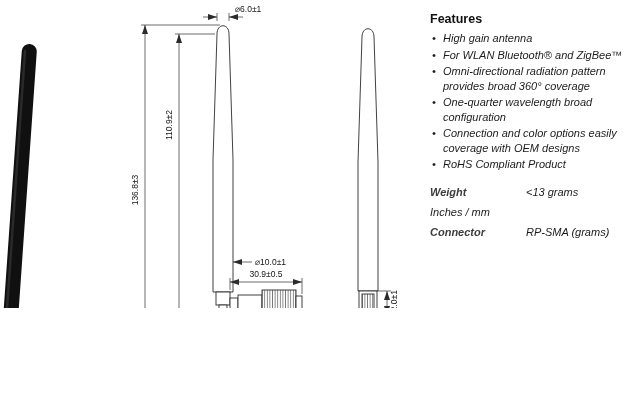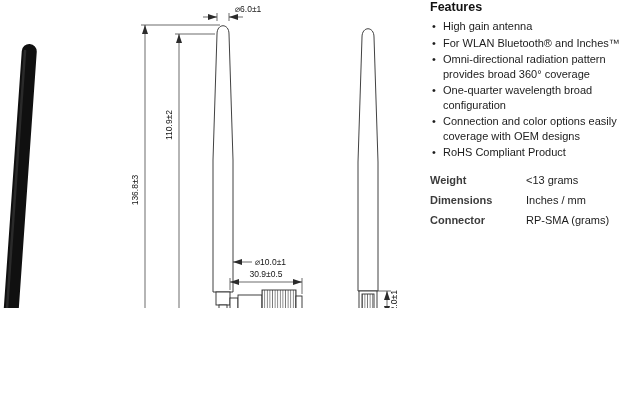--- a/index.html
+++ b/index.html
@@ -8,26 +8,26 @@
   .abs{position:absolute;top:0;}
 
   
   svg text{font-family:"Liberation Sans","DejaVu Sans",sans-serif;font-size:8.5px;fill:#141414;}
   .part{fill:#ffffff;stroke:#2b2b2b;stroke-width:0.9;}
   .partk{fill:url(#kn);stroke:#2b2b2b;stroke-width:0.9;}
   .dim{stroke:#2b2b2b;stroke-width:0.7;fill:none;}
   .thin{stroke:#2b2b2b;stroke-width:0.6;}
 
   
-  .features-panel{position:absolute;left:430px;top:0;width:206px;color:#1c1c1c;}
+  .features-panel{position:absolute;left:430px;top:12px;width:206px;color:#1c1c1c;}
   .features-title{font-size:12.5px;font-weight:bold;margin:0 0 5px 0;color:#111;}
-  .features-list{list-style:none;margin:0;padding:0;font-size:11px;line-height:1.32;}
+  .features-list{list-style:none;margin:0;padding:0;font-size:11px;line-height:1.32;font-style:italic;}
   .features-list li{position:relative;padding-left:13px;margin-bottom:2px;}
   .features-list li::before{content:"•";position:absolute;left:2px;}
-  .specs{margin-top:14px;font-size:11px;}
+  .specs{margin-top:14px;font-size:11px;font-style:italic;}
   .spec-row{display:flex;margin-bottom:8px;}
   .spec-label{width:96px;font-weight:bold;color:#3c3c3c;}
   .spec-value{color:#1c1c1c;}
 </style>
 </head>
 <body>
 
 <div class="page">
 
   <svg class="abs" style="left:0px;" width="110" height="413" viewBox="0 0 110 413">
@@ -131,33 +131,32 @@
       <line class="dim" x1="52" y1="315" x2="52" y2="339" marker-start="url(#aS)" marker-end="url(#aE)"></line>
     </g>
     <text x="62" y="303" text-anchor="middle" transform="rotate(-90 62 303)">12.0±1</text>
     <text x="62" y="327" text-anchor="middle" transform="rotate(-90 62 327)">11.8±1</text>
   </svg>
 
   <div class="features-panel">
     <h3 class="features-title">Features</h3>
     <ul class="features-list">
       <li>High gain antenna</li>
-      <li>For WLAN Bluetooth® and Inches™</li>
+      <li>For WLAN Bluetooth® and ZigBee™</li>
       <li>Omni-directional radiation pattern provides broad 360° coverage</li>
       <li>One-quarter wavelength broad configuration</li>
       <li>Connection and color options easily coverage with OEM designs</li>
       <li>RoHS Compliant Product</li>
     </ul>
     <div class="specs">
       <div class="spec-row">
         <span class="spec-label">Weight</span>
         <span class="spec-value">&lt;13 grams</span>
       </div>
       <div class="spec-row">
-        <span class="spec-label">Dimensions</span>
         <span class="spec-value">Inches / mm</span>
       </div>
       <div class="spec-row">
         <span class="spec-label">Connector</span>
         <span class="spec-value">RP-SMA (grams)</span>
       </div>
     </div>
   </div>
 
 </div>

